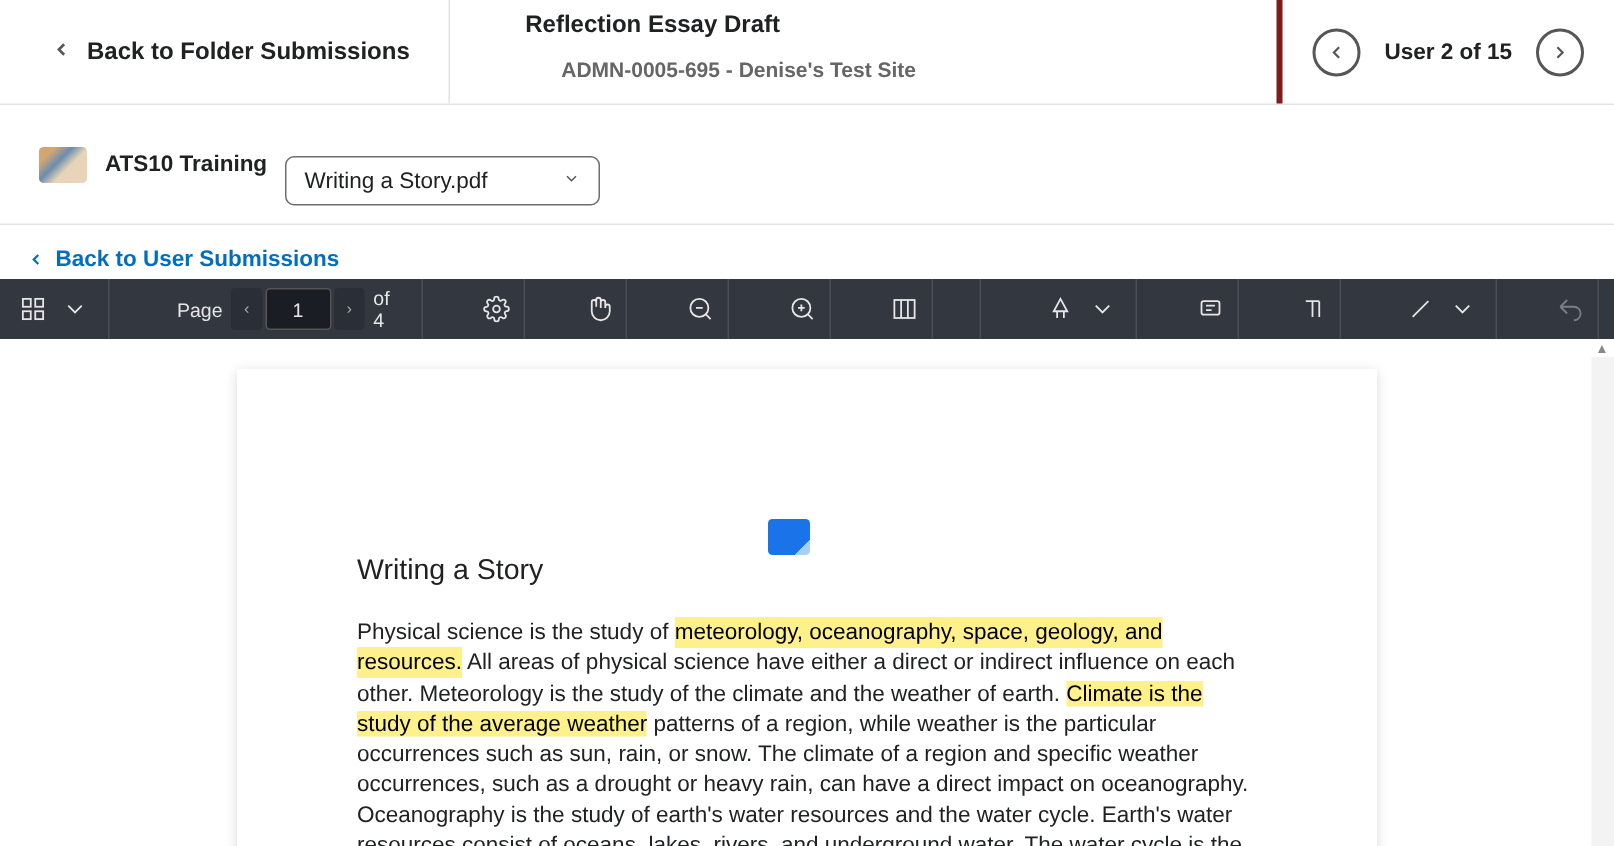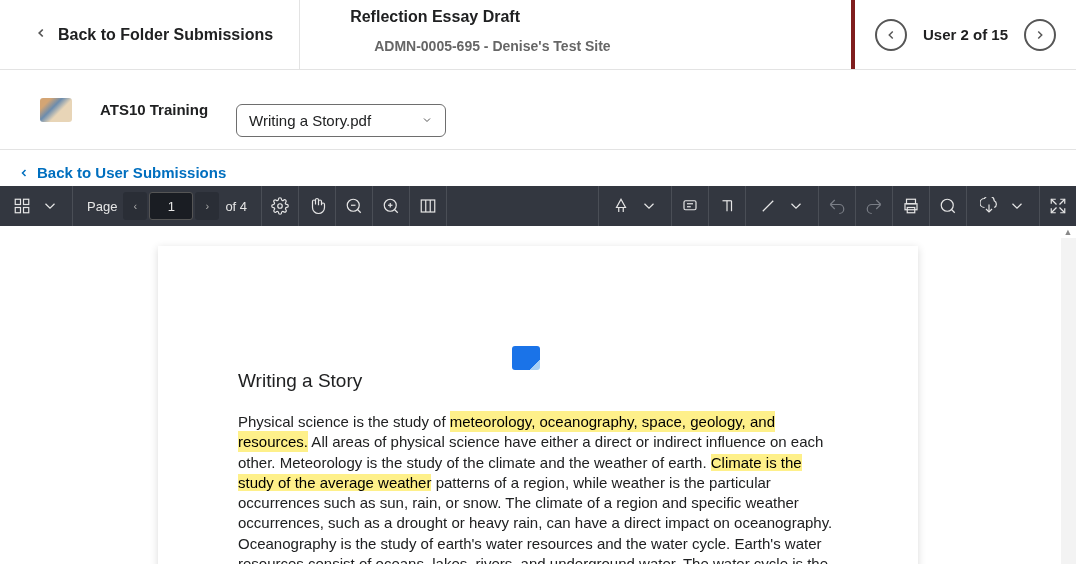--- a/index.html
+++ b/index.html
@@ -11,33 +11,33 @@
     .back-folder .chev { font-size: 18px; color: #565656; }
     .title-block { flex: 1; padding: 8px 26px; }
     .title-main { font-size: 16px; font-weight: 700; margin-bottom: 12px; }
     .title-sub { font-size: 14px; color: #666; font-weight: 600; margin-left: 24px; }
     .user-nav { display: flex; align-items: center; gap: 16px; padding: 0 20px; border-left: 4px solid #7f1d1d; }
     .circle-btn { width: 32px; height: 32px; border: 2px solid #565656; border-radius: 50%; display: flex; align-items: center; justify-content: center; cursor: pointer; background: #fff; }
     .circle-btn svg { width: 14px; height: 14px; }
     .user-label { font-size: 15px; font-weight: 600; color: #202122; }
 
     
-    .secondary-bar { display: flex; align-items: center; gap: 28px; padding: 12px 40px; border-bottom: 1px solid #e3e3e3; }
+    .secondary-bar { display: flex; align-items: center; gap: 12px; padding: 12px 26px; border-bottom: 1px solid #e3e3e3; }
     .avatar { width: 32px; height: 24px; border-radius: 3px; background: linear-gradient(135deg, #d4a574 20%, #6b8cae 40%, #e8d5b7 60%); }
     .student-name { font-size: 15px; font-weight: 600; }
     .file-dropdown { display: flex; align-items: center; justify-content: space-between; border: 1px solid #6e6e6e; border-radius: 6px; padding: 7px 12px; min-width: 210px; cursor: pointer; margin-top: 22px; }
     .file-dropdown span { font-size: 15px; }
     .file-dropdown .chev-down { font-size: 11px; color: #565656; }
 
     
     .back-user { padding: 14px 18px 5px; }
     .back-user-link { color: #006fbf; font-size: 15px; font-weight: 600; display: flex; align-items: center; gap: 7px; cursor: pointer; }
 
     
-    .pdf-toolbar { background: #333740; height: 40px; display: flex; align-items: center; color: #e6e6e6; font-size: 13px; }
+    .pdf-toolbar { background: #333740; height: 40px; display: flex; align-items: center; color: #e6e6e6; font-size: 13px; gap: 31px; }
     .tb-group { display: flex; align-items: center; height: 100%; border-right: 1px solid #4a4e56; padding: 0 8px; }
     .tb-group.nopad { padding: 0; }
     .tb-btn { width: 36px; height: 100%; display: flex; align-items: center; justify-content: center; cursor: pointer; }
     .tb-btn svg { width: 18px; height: 18px; stroke: #e6e6e6; fill: none; stroke-width: 1.6; }
     .tb-btn.tight { width: 28px; }
     .page-label { margin: 0 6px; }
     .page-arrow { width: 24px; height: 28px; display: flex; align-items: center; justify-content: center; background: #2a2e36; border-radius: 3px; cursor: pointer; font-size: 11px; color: #aaa; }
     .page-input { width: 44px; height: 28px; background: #1a1d23; border: 1px solid #555; border-radius: 3px; color: #e6e6e6; text-align: center; font-size: 13px; margin: 0 2px; }
     .tb-spacer { flex: 1; border-right: 1px solid #4a4e56; height: 100%; }
     .tb-btn.dim svg { stroke: #7a7e86; }

